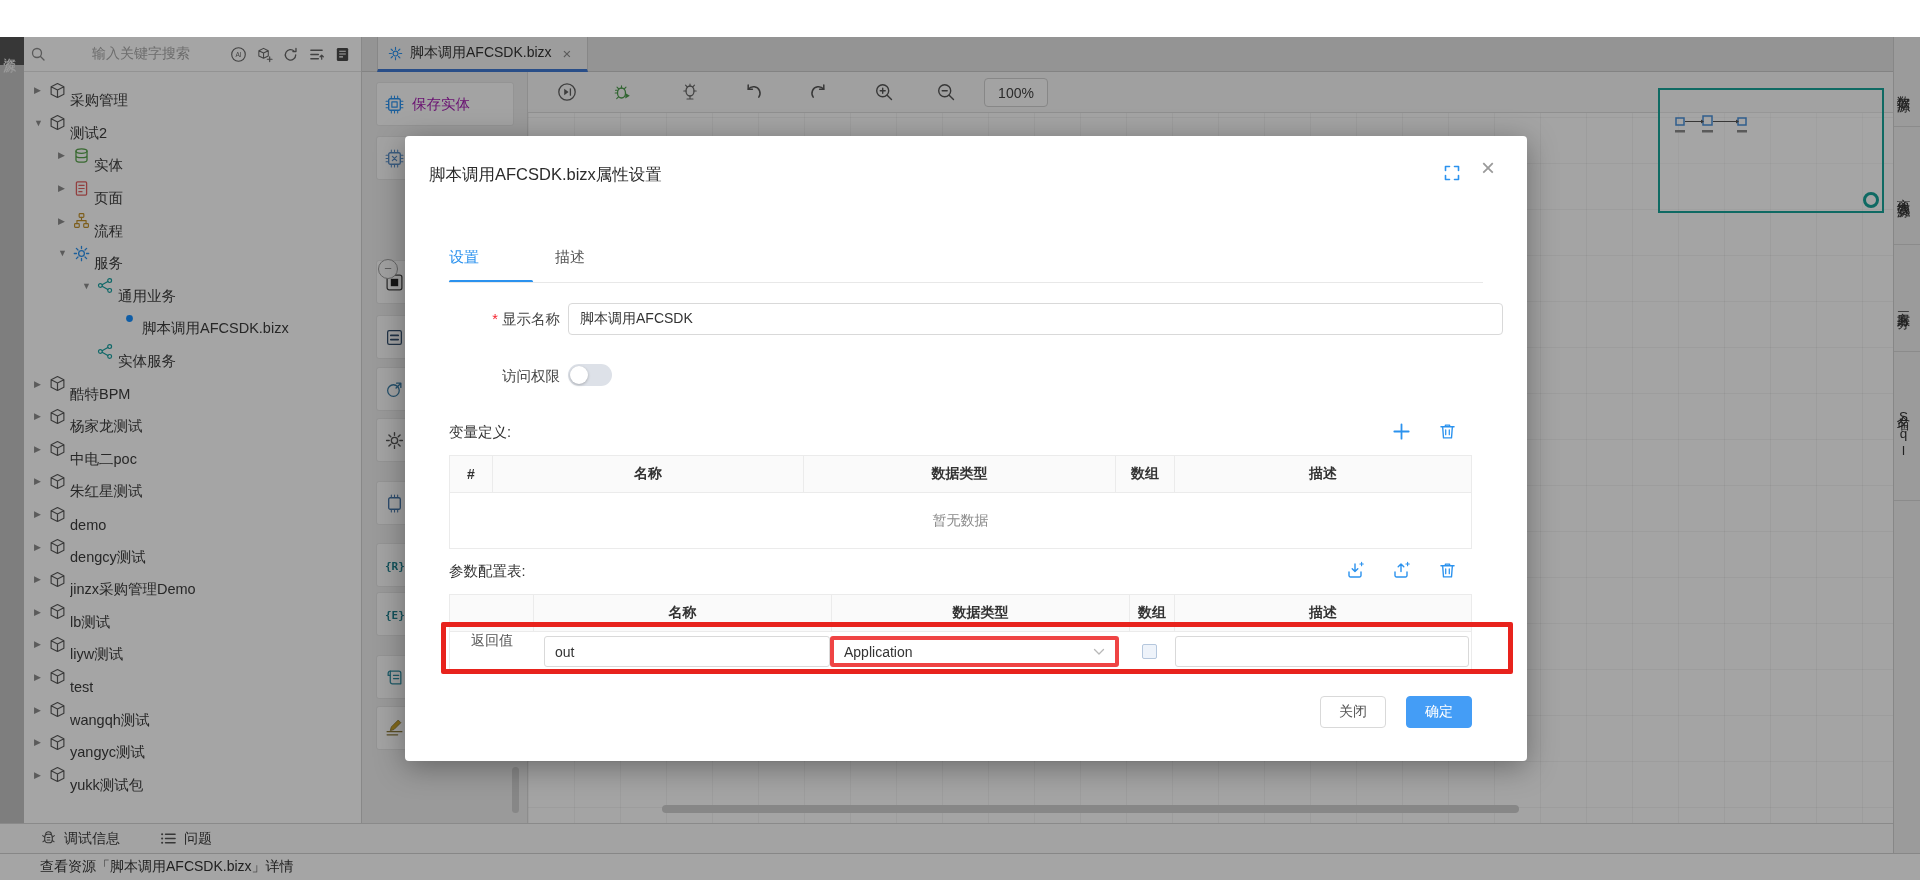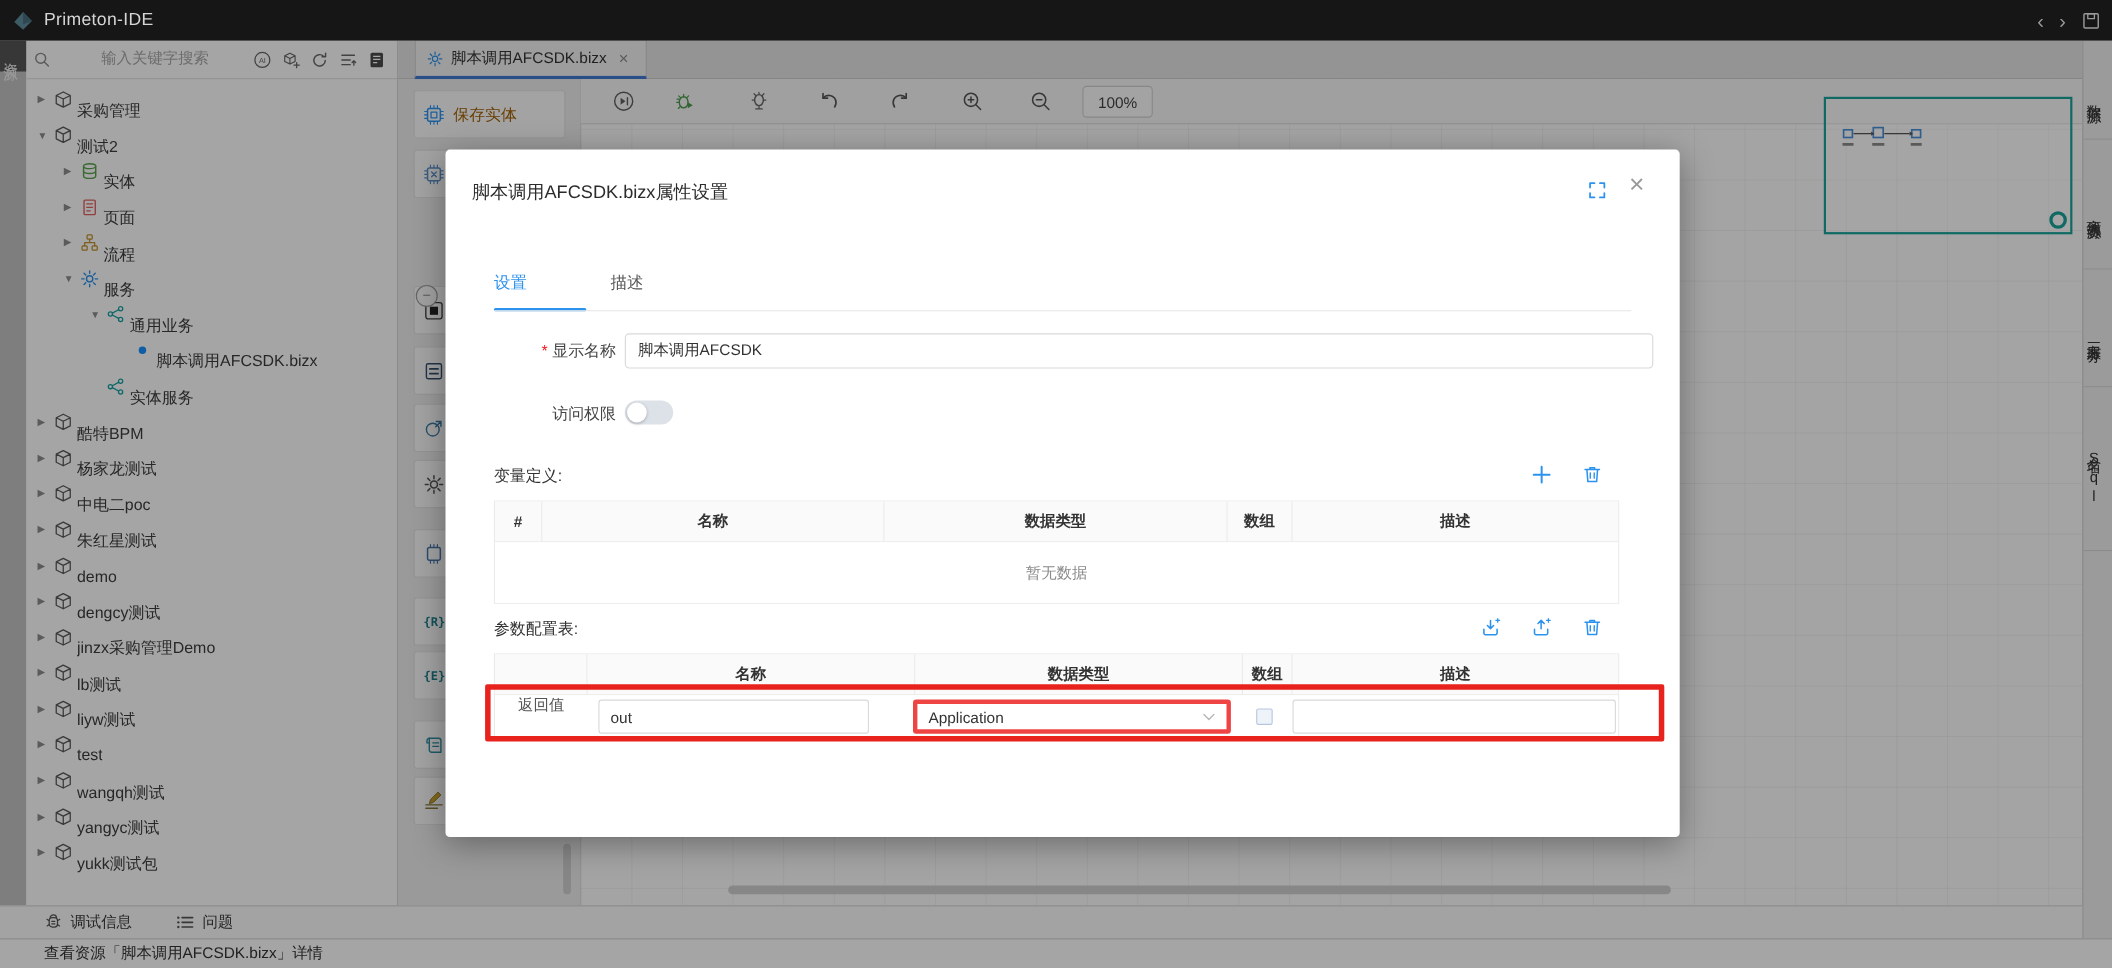--- a/index.html
+++ b/index.html
@@ -41,21 +41,21 @@
   .tabstrip { left:362px; top:37px; width:1531px; height:35px; background:#e4e4e4; border-bottom:1px solid #c9c9c9; }
   .ed-tab { position:absolute; left:15px; top:0; width:211px; height:35px; background:#f1f1f1;
     border-left:1px solid #cfcfcf; border-right:1px solid #cfcfcf; border-bottom:3px solid #3f78d1;
     display:flex; align-items:center; gap:7px; padding:0 10px; font-size:14px; color:#333; cursor:pointer; }
   .ed-tab .close { margin-left:4px; color:#8a8a8a; font-size:15px; }
 
   
   .palette { left:362px; top:72px; width:165px; height:751px; background:#ededed; }
   .pal-row { position:absolute; left:14px; width:138px; height:44px; background:#fbfbfb;
     border:1px solid #e3e3e3; border-radius:3px; display:flex; align-items:center; padding:0 8px; gap:8px; cursor:grab; }
-  .pal-row .plabel { font-size:14.5px; color:#a16207; white-space:nowrap; }
+  .pal-row .plabel { font-size:14.5px; color:#a21caf; white-space:nowrap; }
   .collapse-btn { position:absolute; left:16px; top:222px; width:20px; height:20px; border-radius:50%;
     border:1px solid #9c9c9c; color:#8a8a8a; background:#f7f7f7; font-size:13px; line-height:18px; text-align:center; cursor:pointer; }
   .pal-scroll { position:absolute; left:150px; top:695px; width:7px; height:46px; background:#cfcfcf; border-radius:4px; }
   .brtxt { font-size:11px; font-weight:bold; color:#1f7f8c; font-family:"DejaVu Sans Mono",monospace; }
 
   
   .canvas { left:527px; top:72px; width:1366px; height:751px; background:#fcfcfc;
     border-left:1px solid #d9d9d9;
     background-image:
       linear-gradient(0deg, rgba(0,0,0,.045) 1px, transparent 1px),
@@ -134,39 +134,20 @@
   .btn-close { background:#fff; border:1px solid #d9d9d9; color:#555; }
   .btn-ok { background:#449df6; border:1px solid #449df6; color:#fff; }
 
   .mini-label { fill:#8a8a8a; }
 </style>
 </head>
 <body>
 
 <div class="app">
 
-  <header class="abs titlebar">
-    <span>
-        <svg width="22" height="22" viewBox="0 0 22 22">
-          <path d="M3 12 11 3l8 8-8 8z" fill="#3d5c66"></path>
-          <path d="M11 3l8 8-8 3z" fill="#2e4750"></path>
-        </svg>
-      </span>
-    <span class="app-title">Primeton-IDE</span>
-    <div class="tb-right">
-      <span class="tb-nav">‹</span>
-      <span class="tb-nav">›</span>
-      <span>
-          <svg width="18" height="18" viewBox="0 0 18 18">
-            <rect x="2.5" y="2.5" width="13" height="13" rx="1" stroke-linecap="round" stroke-linejoin="round" fill="none" stroke="#9a9a9a" stroke-width="1.3"></rect>
-            <rect x="6" y="2.5" width="6" height="4.5" stroke-linecap="round" stroke-linejoin="round" fill="none" stroke="#9a9a9a" stroke-width="1.2"></rect>
-          </svg>
-        </span>
-    </div>
-  </header>
 
   <div class="abs left-rail">
     <div class="rail-tab-left">资源</div>
   </div>
 
   <aside class="abs sidebar">
     <div class="search-row">
       <span>
           <svg width="16" height="16" viewBox="0 0 16 16">
             <circle cx="7" cy="7" r="4.5" stroke-linecap="round" stroke-linejoin="round" fill="none" stroke="#8a8a8a" stroke-width="1.3"></circle>
@@ -747,31 +728,35 @@
     <div class="tbl" style="top:458px;">
       <div class="tbl-hrow">
         <div class="tbl-hcell" style="width:84px"></div>
         <div class="tbl-hcell" style="width:298px">名称</div>
         <div class="tbl-hcell" style="width:298px">数据类型</div>
         <div class="tbl-hcell" style="width:45px">数组</div>
         <div class="tbl-hcell" style="width:296px">描述</div>
       </div>
       <div class="p-row">
         <div class="p-kind">返回值</div>
-        <input class="row-input" style="left: 94px; top: 4px; width: 246px;" value="out">
+        <input class="row-input" style="left: 94px; top: 4px; width: 286px;" value="out">
         <div class="row-select">
           <span>Application</span>
           <span class="chev">
               <svg width="12" height="8" viewBox="0 0 12 8">
                 <path d="M1.5 1.5 6 6l4.5-4.5" stroke-linecap="round" stroke-linejoin="round" fill="none" stroke="#b8b8b8" stroke-width="1.3"></path>
               </svg>
             </span>
         </div>
         <span class="row-check"></span>
         <input class="row-input" style="left: 725px; top: 4px; width: 294px;" value="">
       </div>
     </div>
 
     <div class="red-box"></div>
 
+    <div class="m-footer">
+      <div class="btn btn-close">关闭</div>
+      <div class="btn btn-ok">确定</div>
+    </div>
   </div>
 
 </div>
 
 </body></html>

